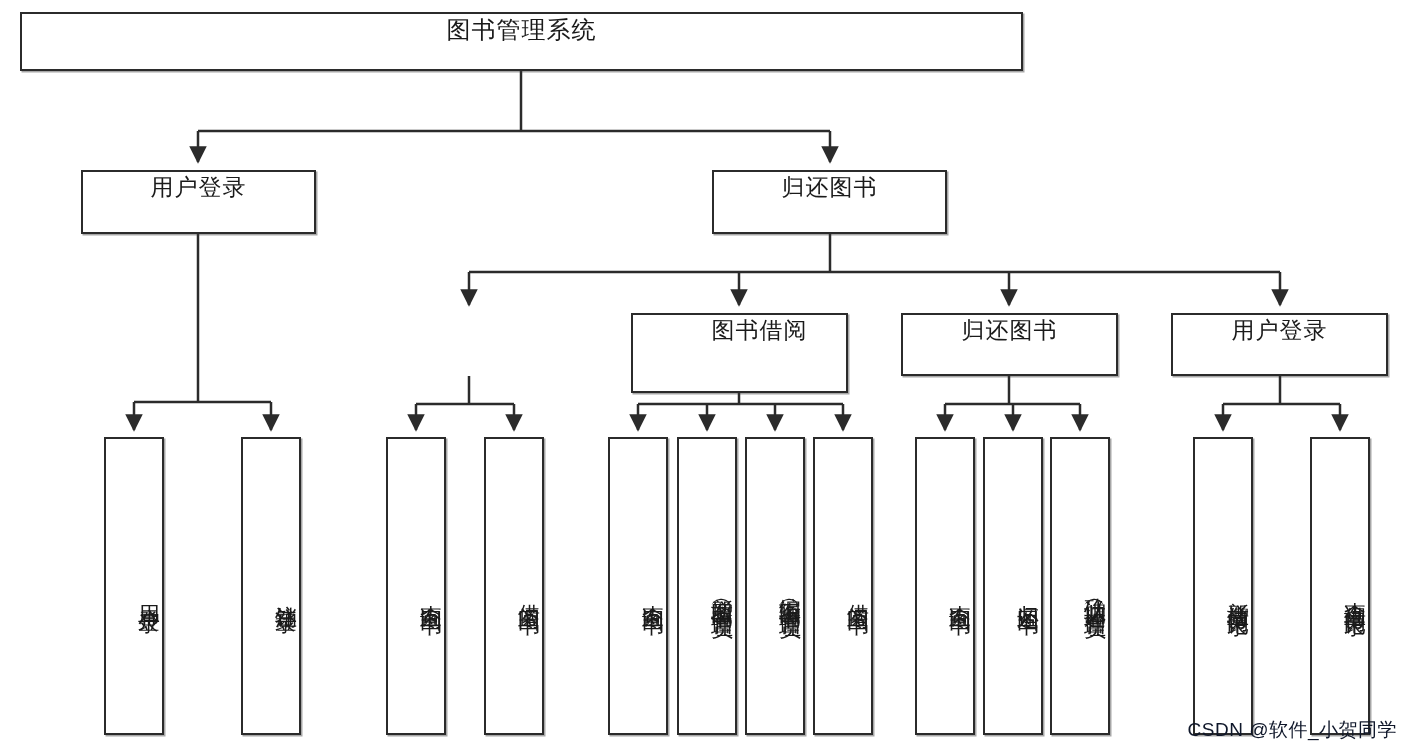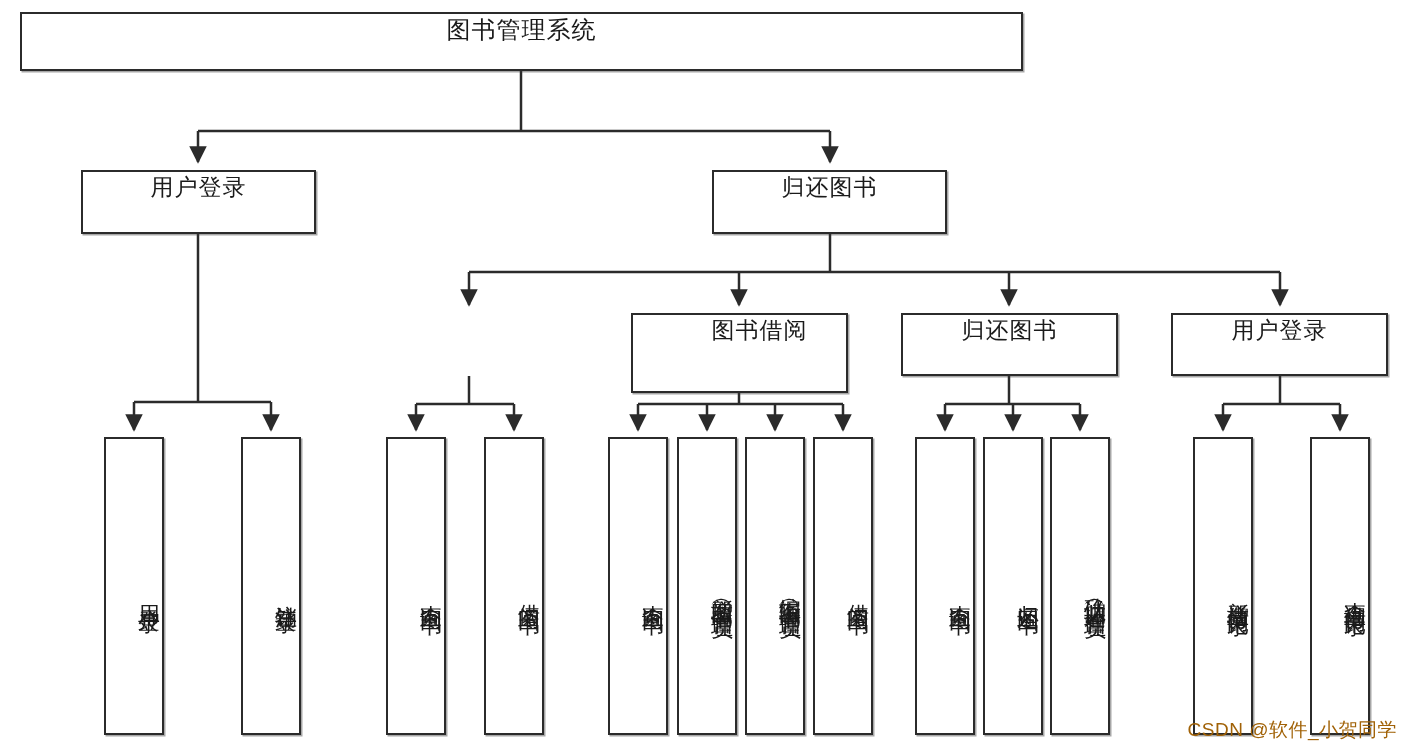--- a/index.html
+++ b/index.html
@@ -50,21 +50,21 @@
   .vtext {
     writing-mode: vertical-rl;
     text-orientation: upright;
     display: block;
   }
   .watermark {
     position: absolute;
     right: 8px;
     bottom: 4px;
     font-size: 19px;
-    color: #a16207;
+    color: #0f172a;
     white-space: nowrap;
     letter-spacing: 0.5px;
   }
 </style>
 </head>
 <body>
 
 <div id="canvas">
 
   <svg class="connectors" viewBox="0 0 1405 747" xmlns="http://www.w3.org/2000/svg">

